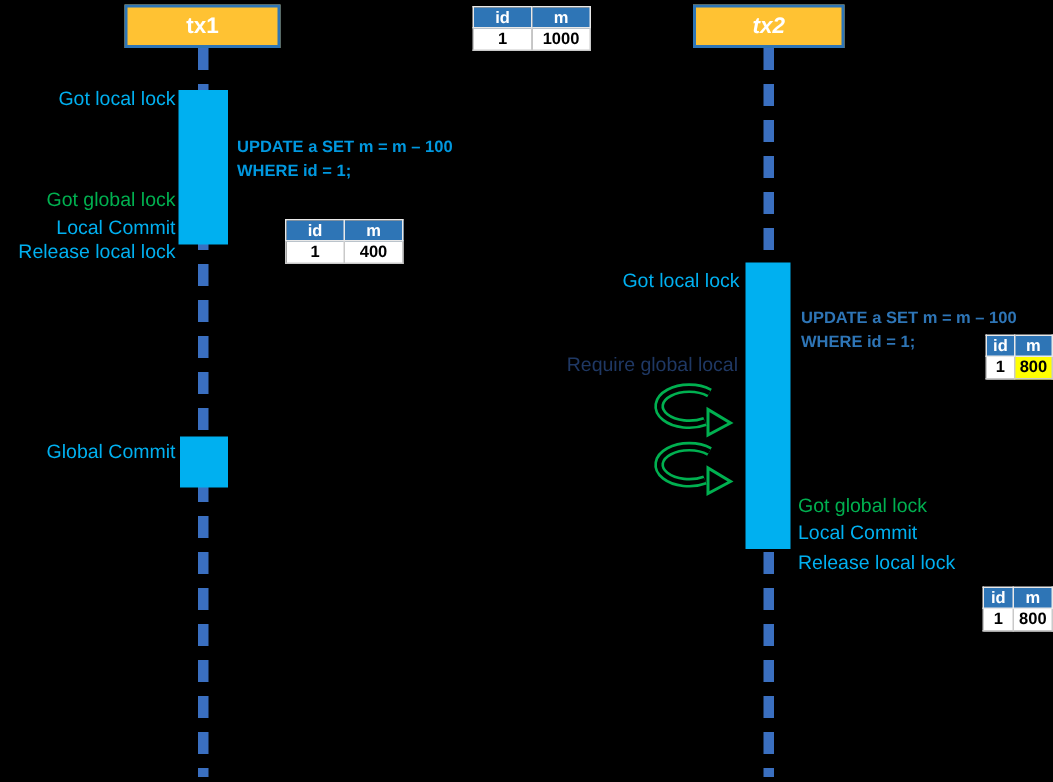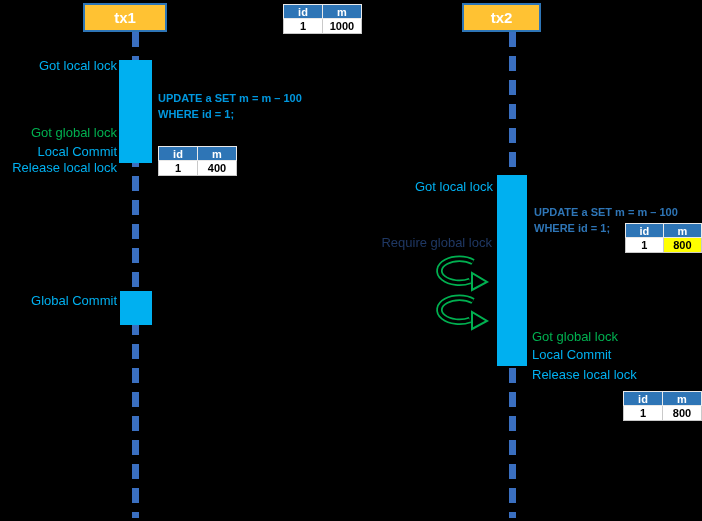--- a/index.html
+++ b/index.html
@@ -24,62 +24,62 @@
   }
   .cyan{color:#00B0F0;}
   .green{color:#00B050;}
   .navy{color:#1F3864;}
   .sql{
     position:absolute;font-weight:bold;font-size:11px;line-height:16px;
     white-space:nowrap;
   }
   .sql-tx1{color:#0098DF;}
   .sql-tx2{color:#2E75B6;}
-  .dtable{position:absolute;border-collapse:collapse;font-size:11px;font-weight:bold;}
+  .dtable{position:absolute;border-collapse:collapse;font-size:11px;font-weight:bold;margin-left:32px;}
   .dtable td{
     border:1px solid #c9c9c9;text-align:center;vertical-align:middle;
     width:38px;height:14px;padding:0;
   }
   .dtable td.hd{background:#2E75B6;color:#fff;border-color:#e9e9e9;height:13px;}
   .dtable td.dt{background:#fff;color:#000;}
   .dtable td.hl{background:#FFFF00;}
   .loop-arrow{position:absolute;width:58px;height:42px;}
 </style>
 </head>
 <body>
 
 <div class="canvas">
 
   <div class="lifeline" style="left:132px;"></div>
   <div class="lifeline" style="left:509px;"></div>
 
-  <div class="actor" style="left:83px;top:3px;width:84px;">
+  <div class="actor" style="left:83px;top:3px;width:104px;">
     <span>tx1</span>
   </div>
-  <div class="actor" style="left:462px;top:3px;width:79px;">
+  <div class="actor" style="left:462px;top:3px;width:101px;font-style:italic;">
     <span>tx2</span>
   </div>
 
   <div class="activation" style="left:119px;top:60px;width:33px;height:103px;"></div>
   <div class="activation" style="left:120px;top:291px;width:32px;height:34px;"></div>
   <div class="activation" style="left:497px;top:175px;width:30px;height:191px;"></div>
 
   <div class="lbl cyan" style="top:59px;right:585px;">Got local lock</div>
   <div class="lbl green" style="top:126px;right:585px;">Got global lock</div>
   <div class="lbl cyan" style="top:145px;right:585px;">Local Commit</div>
   <div class="lbl cyan" style="top:161px;right:585px;">Release local lock</div>
   <div class="lbl cyan" style="top:294px;right:585px;">Global Commit</div>
 
   <div class="sql sql-tx1" style="left:158px;top:90px;">
     <div>UPDATE a SET m = m – 100</div>
     <div>WHERE id = 1;</div>
   </div>
 
   <div class="lbl cyan" style="top:180px;right:209px;">Got local lock</div>
-  <div class="lbl navy" style="top:236px;right:210px;">Require global lock</div>
+  <div class="lbl navy" style="top:236px;right:210px;">Require global local</div>
   <div class="lbl green" style="top:330px;left:532px;">Got global lock</div>
   <div class="lbl cyan" style="top:348px;left:532px;">Local Commit</div>
   <div class="lbl cyan" style="top:368px;left:532px;">Release local lock</div>
 
   <div class="sql sql-tx2" style="left:534px;top:204px;">
     <div>UPDATE a SET m = m – 100</div>
     <div>WHERE id = 1;</div>
   </div>
 
   <svg class="loop-arrow" style="left:434px;top:252px;" viewBox="0 0 58 42">

